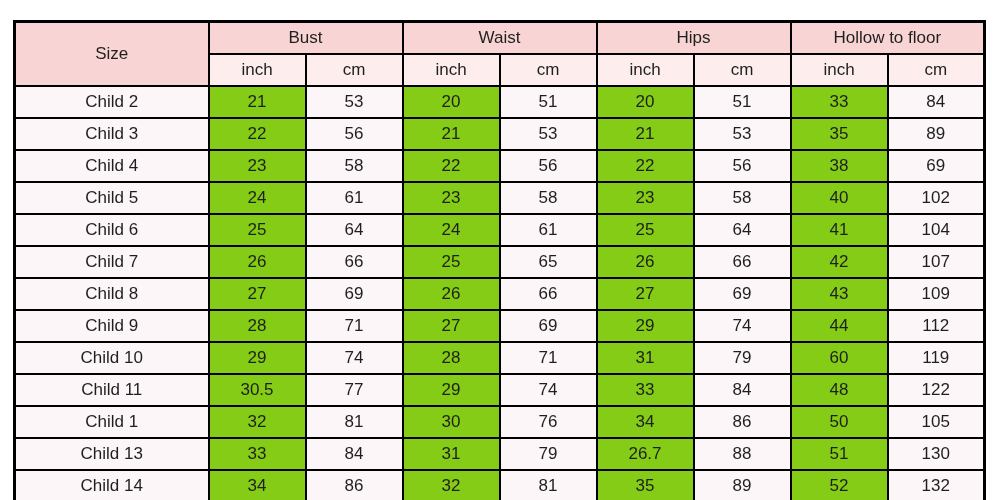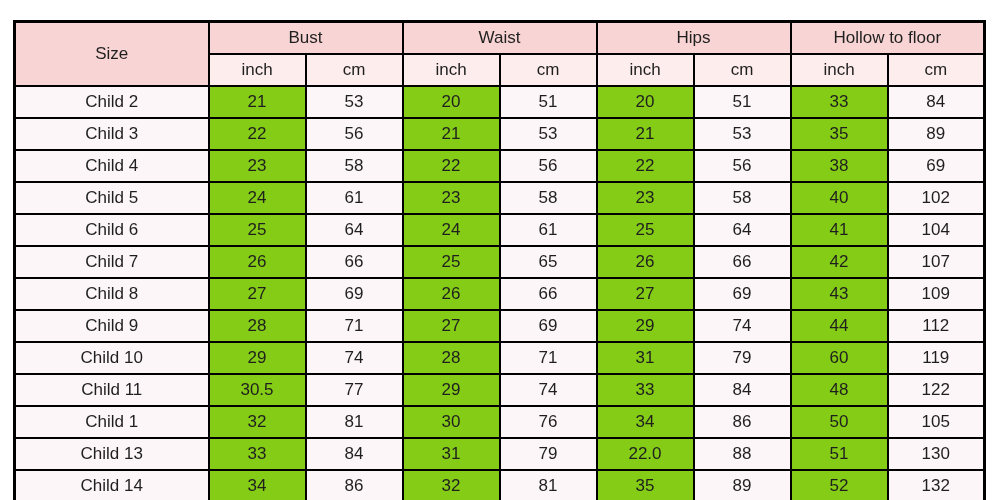--- a/index.html
+++ b/index.html
@@ -210,21 +210,21 @@
           <td class="cm-cell">86</td>
           <td class="inch-cell">50</td>
           <td class="cm-cell">105</td>
         </tr>
         <tr>
           <td class="size-cell">Child 13</td>
           <td class="inch-cell">33</td>
           <td class="cm-cell">84</td>
           <td class="inch-cell">31</td>
           <td class="cm-cell">79</td>
-          <td class="inch-cell">22.0</td>
+          <td class="inch-cell">26.7</td>
           <td class="cm-cell">88</td>
           <td class="inch-cell">51</td>
           <td class="cm-cell">130</td>
         </tr>
         <tr>
           <td class="size-cell">Child 14</td>
           <td class="inch-cell">34</td>
           <td class="cm-cell">86</td>
           <td class="inch-cell">32</td>
           <td class="cm-cell">81</td>

